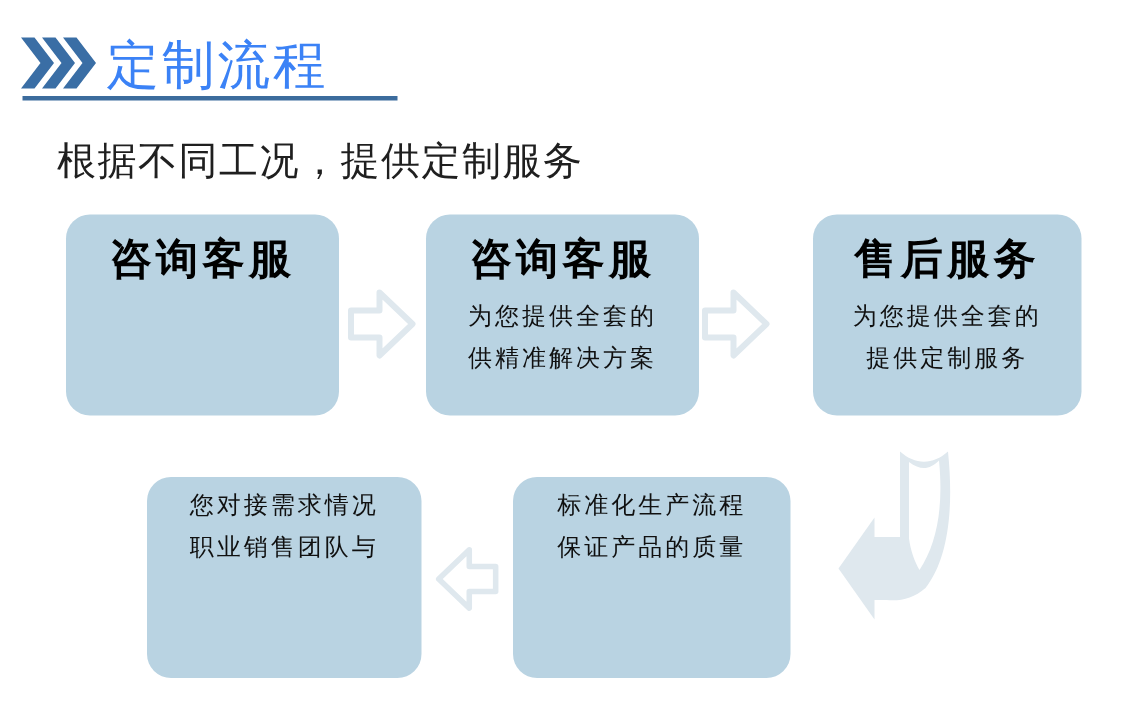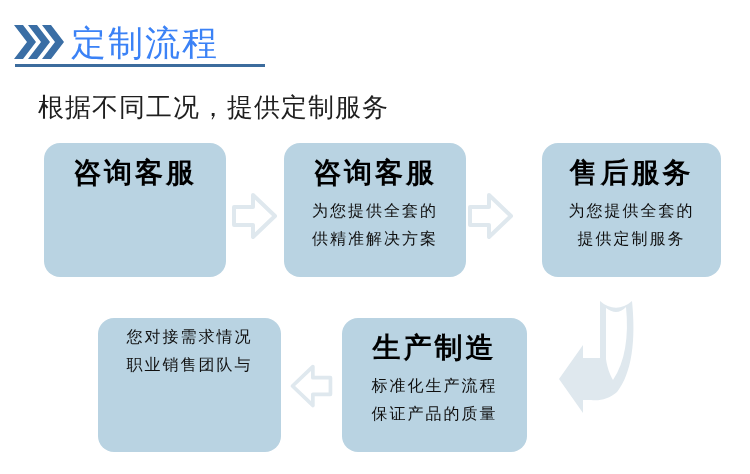--- a/index.html
+++ b/index.html
@@ -97,18 +97,17 @@
     <div>您对接需求情况</div>
     <div>职业销售团队与</div>
   </div>
 </div>
 
 <svg class="abs" id="flow-arrow-3" viewBox="0 0 48 54" width="46" height="50">
   <path d="M45,18 L26,18 L26,6 L4,27 L26,48 L26,36 L45,36 Z" fill="#ffffff" stroke="#dfe8ee" stroke-width="4" stroke-linejoin="round"></path>
 </svg>
 
 <div class="abs step-box" id="step-box-5">
-  <div class="step-title">生产制造</div>
   <div class="step-desc">
     <div>标准化生产流程</div>
     <div>保证产品的质量</div>
   </div>
 </div>
 
 </body></html>

